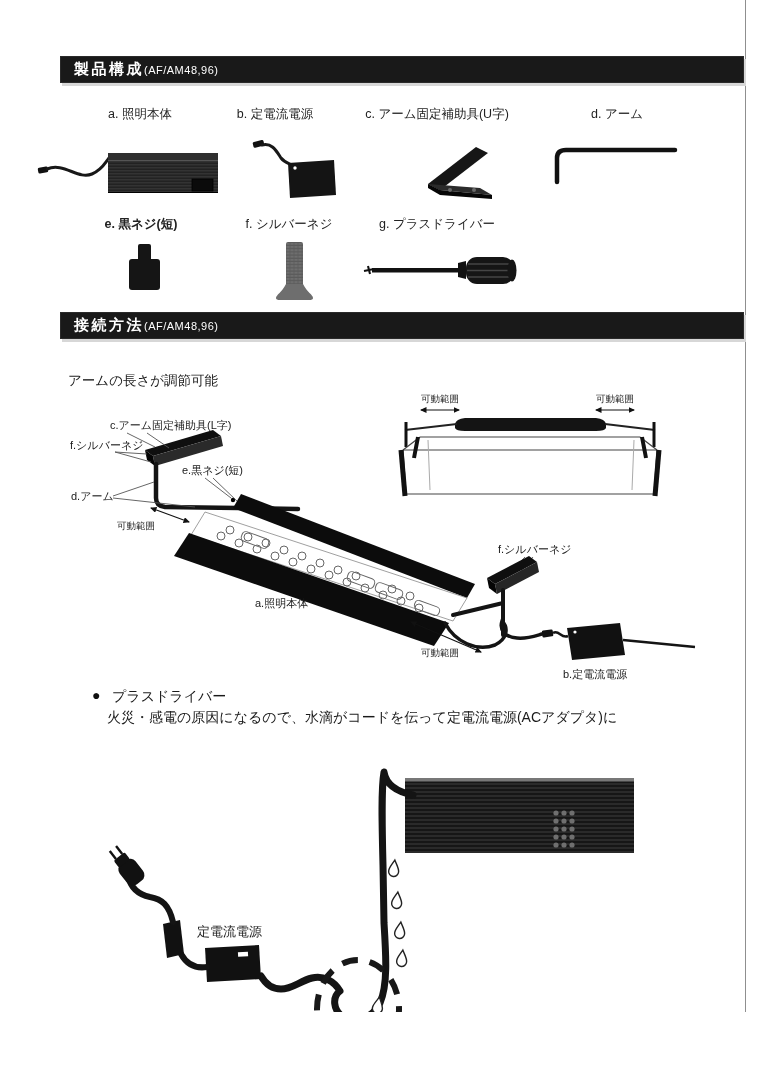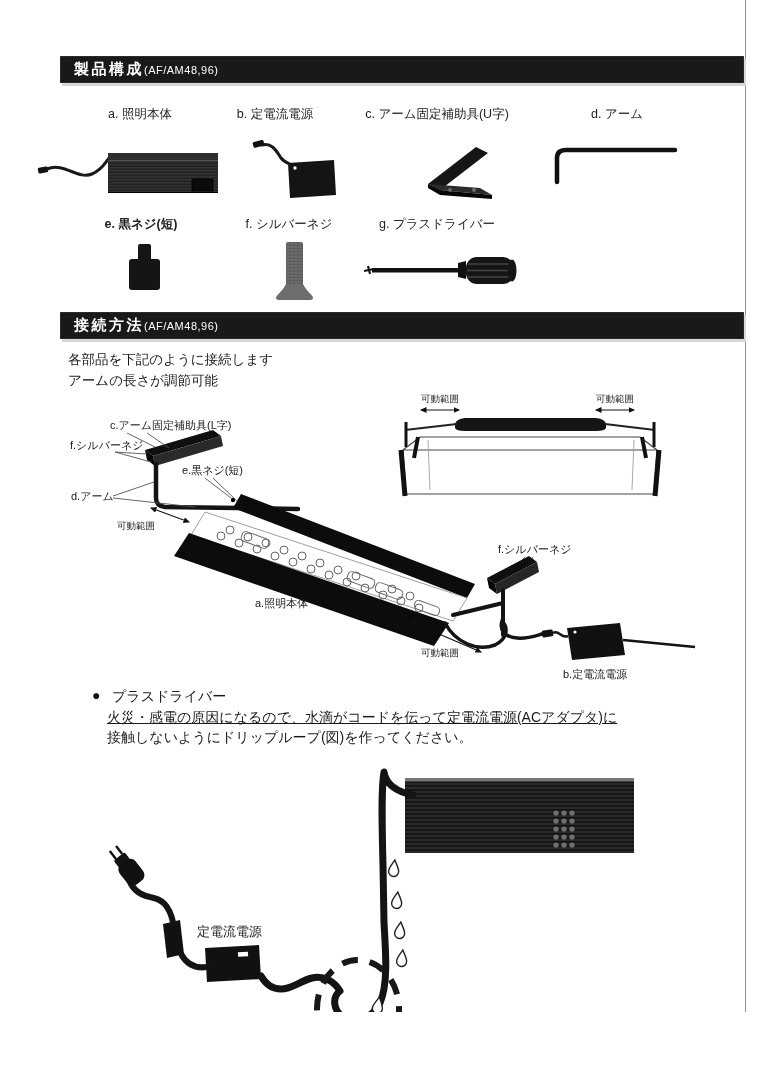--- a/index.html
+++ b/index.html
@@ -109,21 +109,20 @@
     <line x1="107" y1="22.5" x2="153" y2="22.5" stroke="#454545" stroke-width="1.6"></line>
     <line x1="108" y1="29" x2="152" y2="29" stroke="#454545" stroke-width="1.6"></line>
     <ellipse cx="152" cy="22.5" rx="4.5" ry="11" fill="#151515"></ellipse>
   </svg>
 
   <div class="header-bar" style="top:312px;">
     <span class="header-title">接続方法</span>
     <span class="header-model">(AF/AM48,96)</span>
   </div>
 
-  <div class="intro-line" style="top:351px;">各部品を下記のように接続します</div>
   <div class="intro-line" style="top:372px;">アームの長さが調節可能</div>
 
   <svg style="position:absolute;left:55px;top:390px;" width="660" height="300" viewBox="0 0 660 300">
     <defs>
       <marker id="arr" markerWidth="8" markerHeight="8" refX="5.5" refY="3" orient="auto-start-reverse" markerUnits="userSpaceOnUse">
         <path d="M0,0 L6.5,3 L0,6 Z" fill="#111"></path>
       </marker>
     </defs>
 
     <g>
@@ -227,22 +226,21 @@
       <path d="M 568,250 L 640,257" stroke="#141414" stroke-width="2.5"></path>
       <text x="508" y="288" font-size="11">b.定電流電源</text>
     </g>
 
     <line x1="356" y1="232" x2="426" y2="262" stroke="#111" stroke-width="1.1" marker-start="url(#arr)" marker-end="url(#arr)"></line>
     <text x="366" y="266" font-size="9.5">可動範囲</text>
   </svg>
 
   <div class="drip-bullet">●</div>
   <div class="drip-title">プラスドライバー</div>
-  <div class="drip-line" style="top:709px;text-decoration:underline;">火災・感電の原因になるので、水滴がコードを伝って定電流電源(ACアダプタ)に</div>
-  <div class="drip-line" style="top:729px;">接触しないようにドリップループ(図)を作ってください。</div>
+  <div class="drip-line" style="top:709px;">火災・感電の原因になるので、水滴がコードを伝って定電流電源(ACアダプタ)に</div>
 
   <svg style="position:absolute;left:80px;top:755px;" width="600" height="315" viewBox="0 0 600 315">
     <defs>
       <pattern id="drip-stripes" width="6" height="4" patternUnits="userSpaceOnUse">
         <rect width="6" height="4" fill="#161616"></rect>
         <line x1="0" y1="1" x2="6" y2="1" stroke="#3e3e3e" stroke-width="1"></line>
       </pattern>
       <path id="drop" d="M0,-8 C2.5,-3 5,0 5,3.5 A5,5 0 1 1 -5,3.5 C-5,0 -2.5,-3 0,-8 Z"></path>
     </defs>
 

